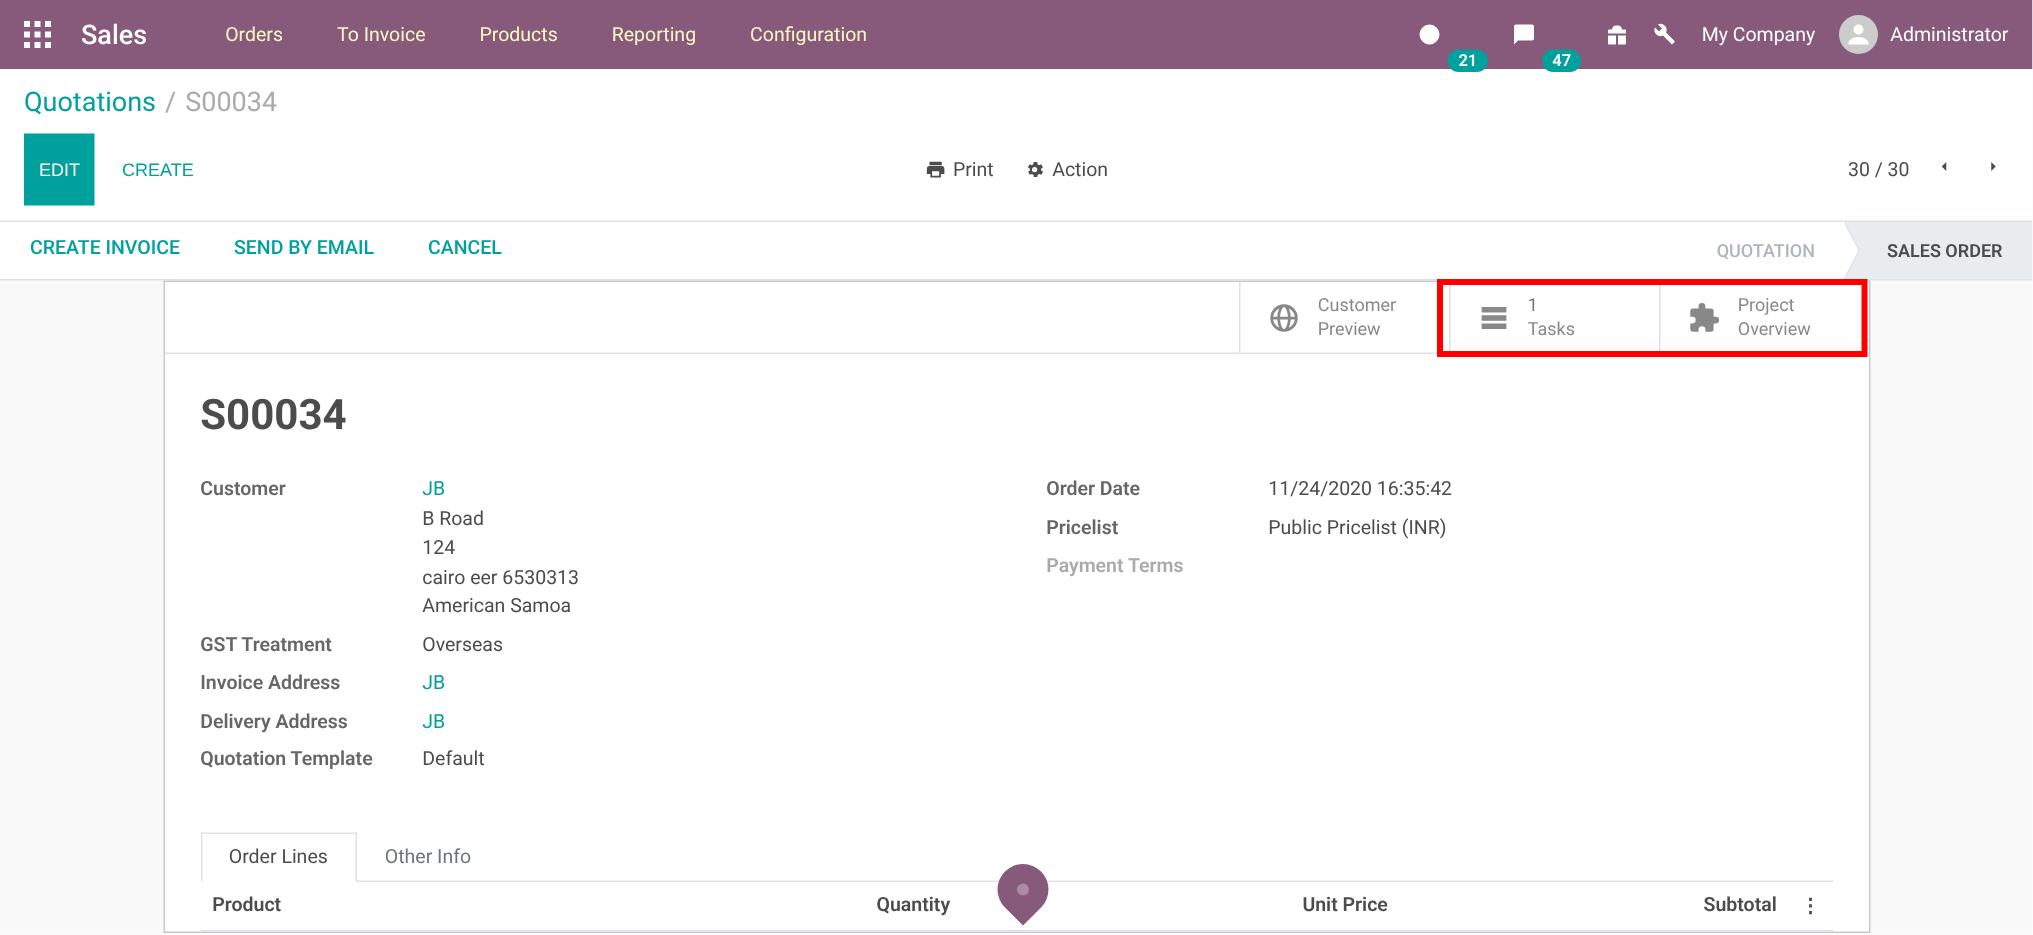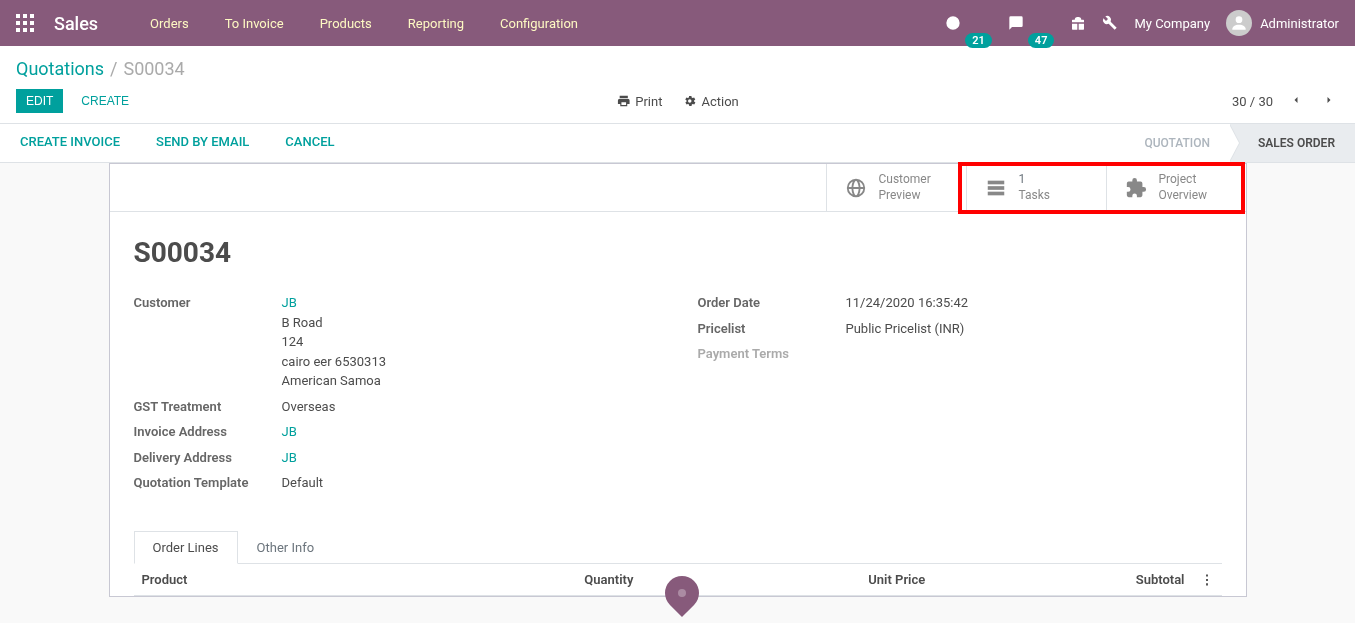--- a/index.html
+++ b/index.html
@@ -22,21 +22,21 @@
 .avatar svg { width: 20px; height: 20px; fill: #fff; }
 
 
 .subbar { background: #fff; border-bottom: 1px solid #dee2e6; }
 .breadcrumb-row { padding: 12px 16px 0 16px; display: flex; align-items: center; }
 .breadcrumb-link { color: #00a09d; font-size: 18px; cursor: pointer; }
 .breadcrumb-sep { color: #aaa; font-size: 18px; margin: 0 6px; }
 .breadcrumb-current { color: #aaa; font-size: 18px; }
 
 .action-row { display: flex; align-items: center; padding: 10px 16px 10px 16px; }
-.btn { padding: 5px 10px; font-size: 12px; border: none; cursor: pointer; text-transform: uppercase; font-weight: 500; }
+.btn { padding: 17px 10px; font-size: 12px; border: none; cursor: pointer; text-transform: uppercase; font-weight: 500; }
 .btn-primary { background: #00a09d; color: #fff; margin-right: 8px; }
 .btn-secondary-text { color: #00a09d; background: transparent; }
 .center-actions { position: absolute; left: 50%; transform: translateX(-50%); display: flex; gap: 20px; align-items: center; font-size: 13px; justify-content: center; }
 .toolbar-action { display: inline-flex; align-items: center; gap: 5px; cursor: pointer; color: #4c4c4c; }
 .toolbar-action svg { width: 14px; height: 14px; fill: #4c4c4c; }
 .pager { margin-left: auto; display: flex; align-items: center; gap: 13px; font-size: 13px; color: #4c4c4c; }
 .pager-arrow { cursor: pointer; padding: 4px; }
 .pager-arrow svg { width: 12px; height: 12px; fill: #4c4c4c; }
 
 

